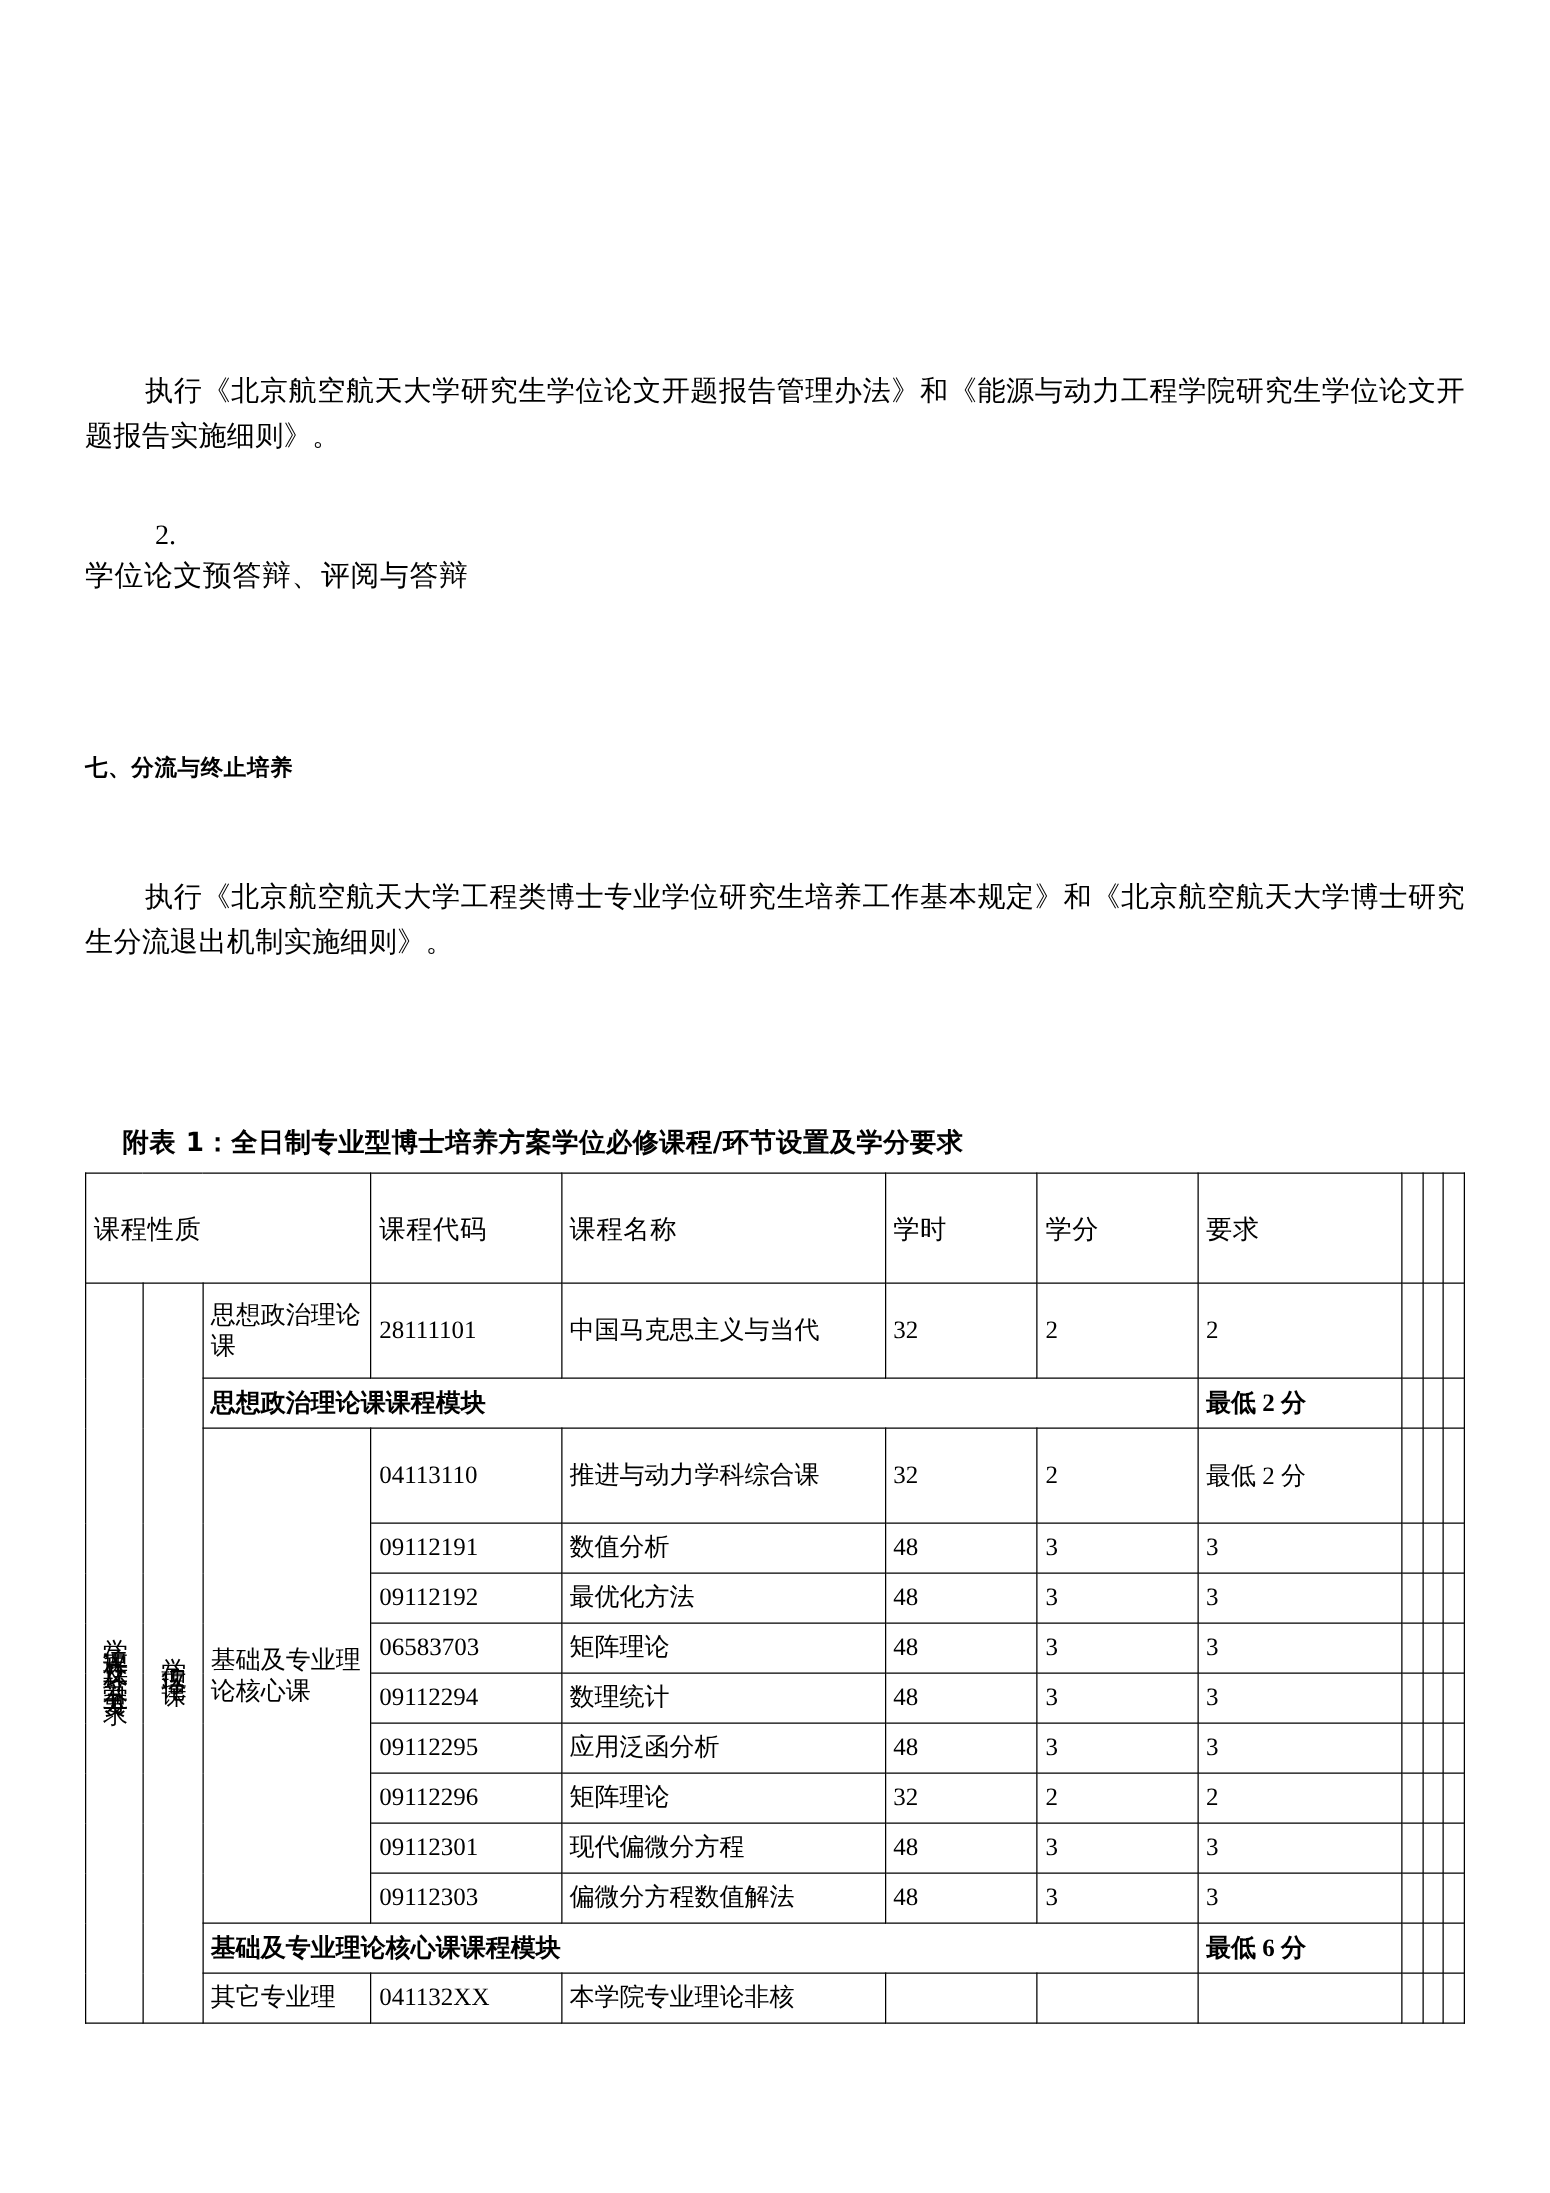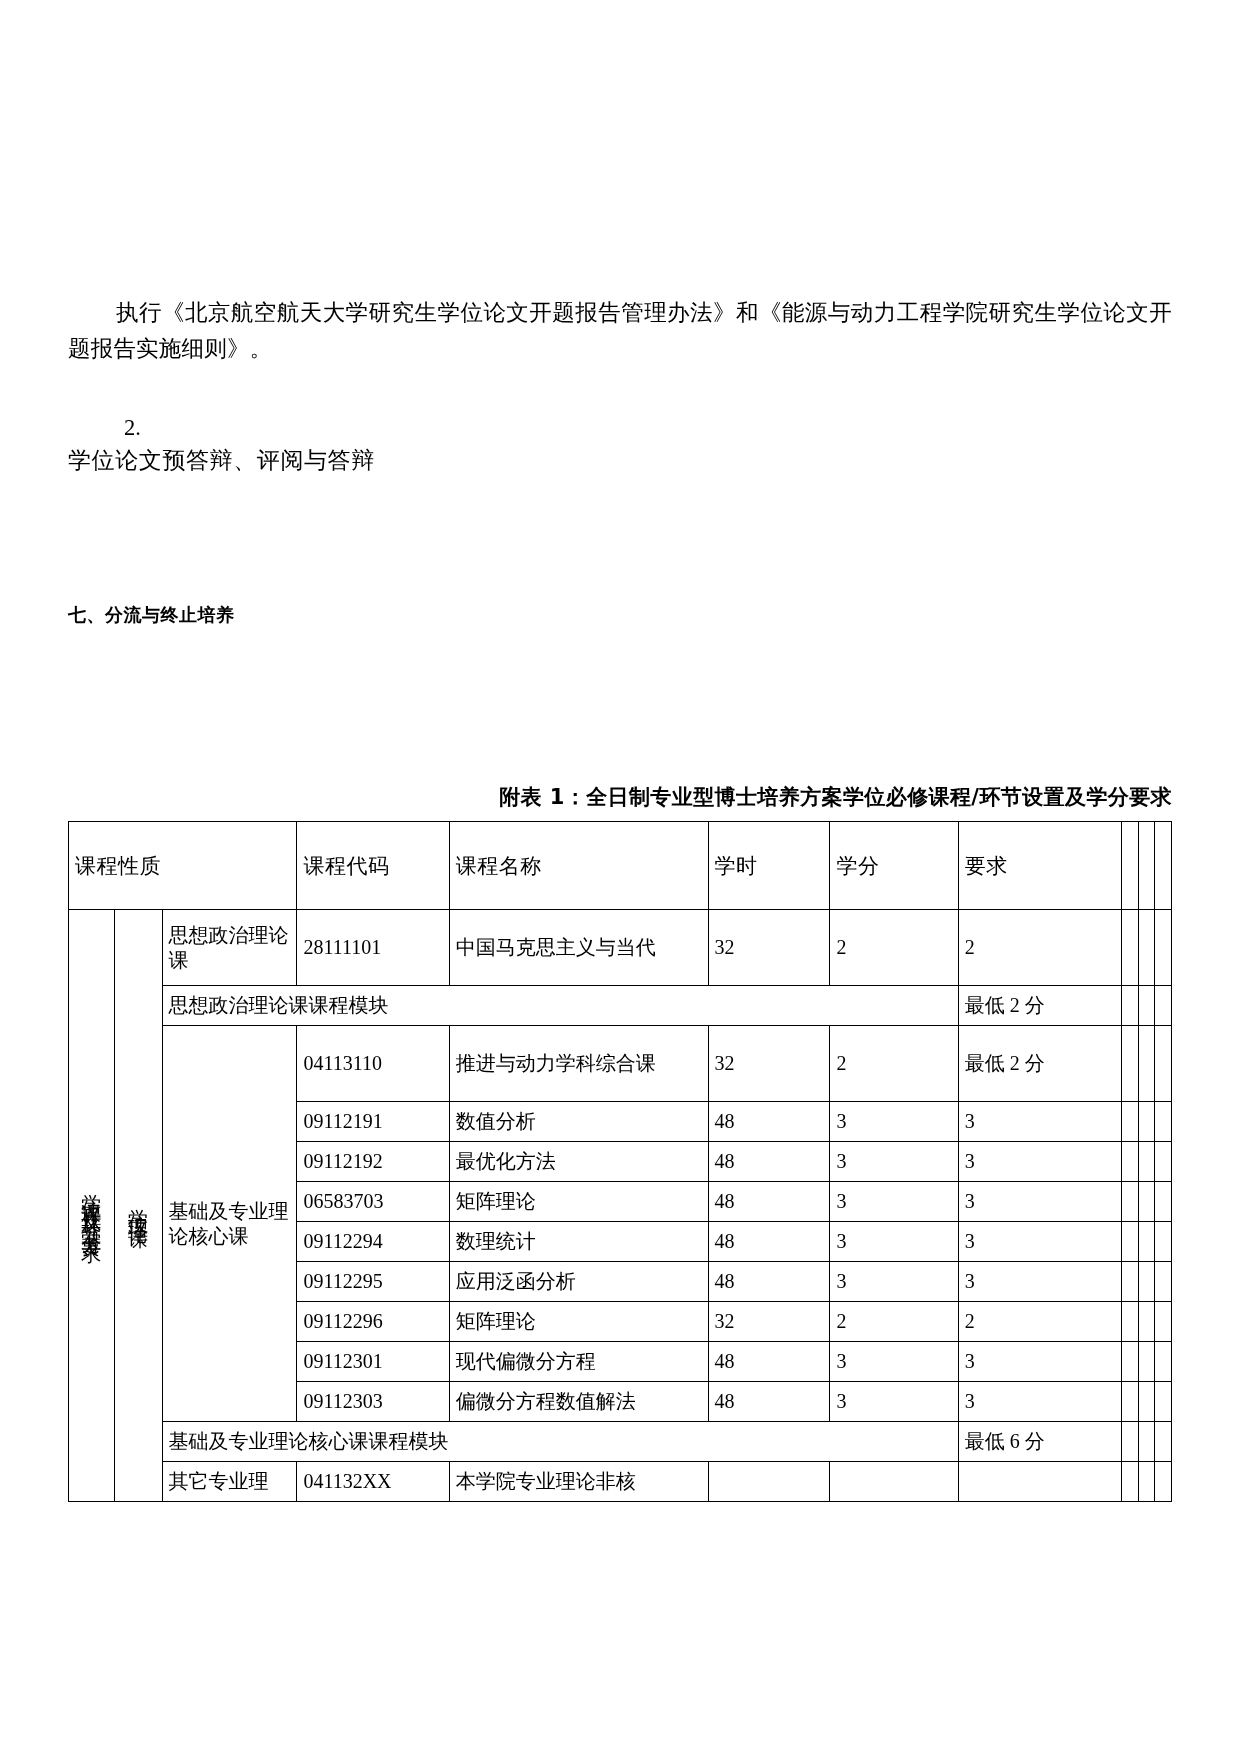--- a/index.html
+++ b/index.html
@@ -50,21 +50,21 @@
     letter-spacing: 0.6px;
   }
   .section-heading {
     font-size: 18px;
     line-height: 32px;
     font-weight: bold;
     font-family: "DejaVu Sans", "Liberation Sans", sans-serif;
     letter-spacing: 0.5px;
   }
   .table-caption {
-    text-align: right;
+    text-align: left;
     font-size: 21px;
     font-weight: bold;
     font-family: "DejaVu Sans", "Liberation Sans", sans-serif;
     letter-spacing: 0.4px;
     margin-top: 4px;
     margin-bottom: 10px;
     padding-left: 30px;
   }
   table.sheet {
     border-collapse: collapse;
@@ -103,21 +103,21 @@
   }
   td.cat { padding-left: 8px; line-height: 1.25; font-family: Liberation Serif, serif; }
   td.code { padding-left: 8px; }
   td.name { padding-left: 8px; line-height: 1.25; }
   td.num  { padding-left: 8px; }
   td.req  { padding-left: 8px; }
   td.module { padding-left: 8px; }
   td.blank { padding: 0; }
   tr.r-tall td { height: 76px; }
   tr.r-std td  { height: 40px; }
-  tr.r-mod td  { height: 40px; }
+  tr.r-mod td  { height: 40px; font-weight: bold; }
   .col-a { width: 42px; }
   .col-b { width: 44px; }
   .col-c { width: 124px; }
   .col-d { width: 140px; }
   .col-e { width: 238px; }
   .col-f { width: 112px; }
   .col-g { width: 118px; }
   .col-h { width: 150px; }
   .col-i { width: 16px; }
   .col-j { width: 14px; }
@@ -138,20 +138,21 @@
 
   <div class="sub-heading">学位论文预答辩、评阅与答辩</div>
 
   <div class="spacer-c"></div>
 
 
   <div class="section-heading">七、分流与终止培养</div>
 
   <div class="spacer-d"></div>
 
+  <p class="body-text indent">执行《北京航空航天大学工程类博士专业学位研究生培养工作基本规定》和《北京航空航天大学博士研究生分流退出机制实施细则》。</p>
 
   <div class="spacer-e"></div>
 
   <div class="table-caption">附表 1：全日制专业型博士培养方案学位必修课程/环节设置及学分要求</div>
 
   <table class="sheet">
     <colgroup>
       <col class="col-a">
         <col class="col-b">
         <col class="col-c">

